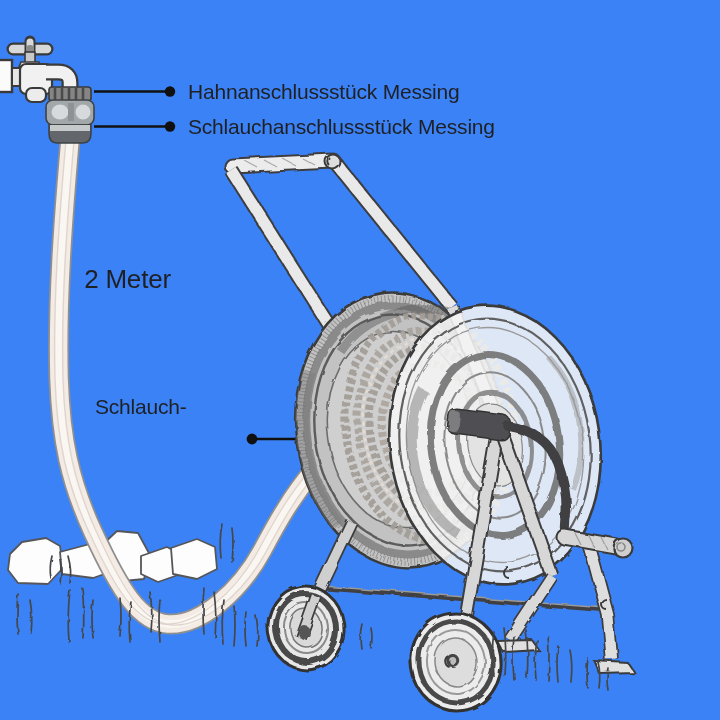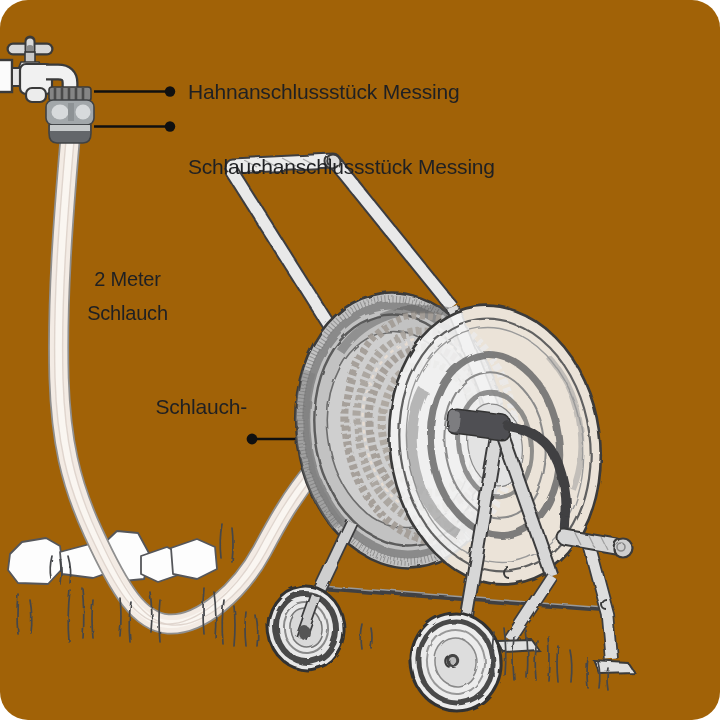--- a/index.html
+++ b/index.html
@@ -1,25 +1,25 @@
 <!DOCTYPE html>
 <html><head>
 <meta charset="utf-8">
 <style>
   html,body{margin:0;padding:0;background:#ffffff;}
-  .canvas{position:relative;width:720px;height:720px;background:#a16207;overflow:hidden;
-          font-family:"Liberation Sans",sans-serif;border-radius:28px;}
+  .canvas{position:relative;width:720px;height:720px;background:#3b82f6;overflow:hidden;
+          font-family:"Liberation Sans",sans-serif;}
   .canvas svg{position:absolute;left:0;top:0;}
   .label{position:absolute;color:#1f2023;font-size:21px;line-height:26px;white-space:nowrap;
          letter-spacing:-0.2px;}
   .label-block{white-space:normal;}
   .lbl-tap{left:188px;top:79px;}
-  .lbl-hose-conn{left:188px;top:114px;margin-top:40px;}
-  .lbl-length{left:55px;top:262px;width:145px;text-align:center;font-size:20px;line-height:34px;}
-  .lbl-reel-conn{left:95px;top:390px;width:152px;text-align:right;font-size:21px;line-height:33px;}
+  .lbl-hose-conn{left:188px;top:114px;}
+  .lbl-length{left:55px;top:262px;width:145px;text-align:center;font-size:26px;line-height:34px;}
+  .lbl-reel-conn{left:95px;top:390px;width:152px;font-size:21px;line-height:33px;}
   .lbl-line{display:block;}
 </style>
 </head>
 <body>
 
 <div class="canvas">
 <svg width="720" height="720" viewBox="0 0 720 720">
   <defs>
     <filter id="pencil" x="-8%" y="-8%" width="116%" height="116%">
       <feTurbulence type="fractalNoise" baseFrequency="0.045" numOctaves="3" seed="7" result="n"></feTurbulence>
@@ -249,19 +249,18 @@
         <path d="M608,668 q-2,10 0,22"></path>
   </g>
 </svg>
 
   <div class="label lbl-tap">Hahnanschlussstück Messing</div>
 
   <div class="label lbl-hose-conn">Schlauchanschlussstück Messing</div>
 
   <div class="label label-block lbl-length">
     <span class="lbl-line">2 Meter</span>
-    <span class="lbl-line">Schlauch</span>
   </div>
 
   <div class="label label-block lbl-reel-conn">
     <span class="lbl-line">Schlauch-</span>
   </div>
 </div>
 
 </body></html>

